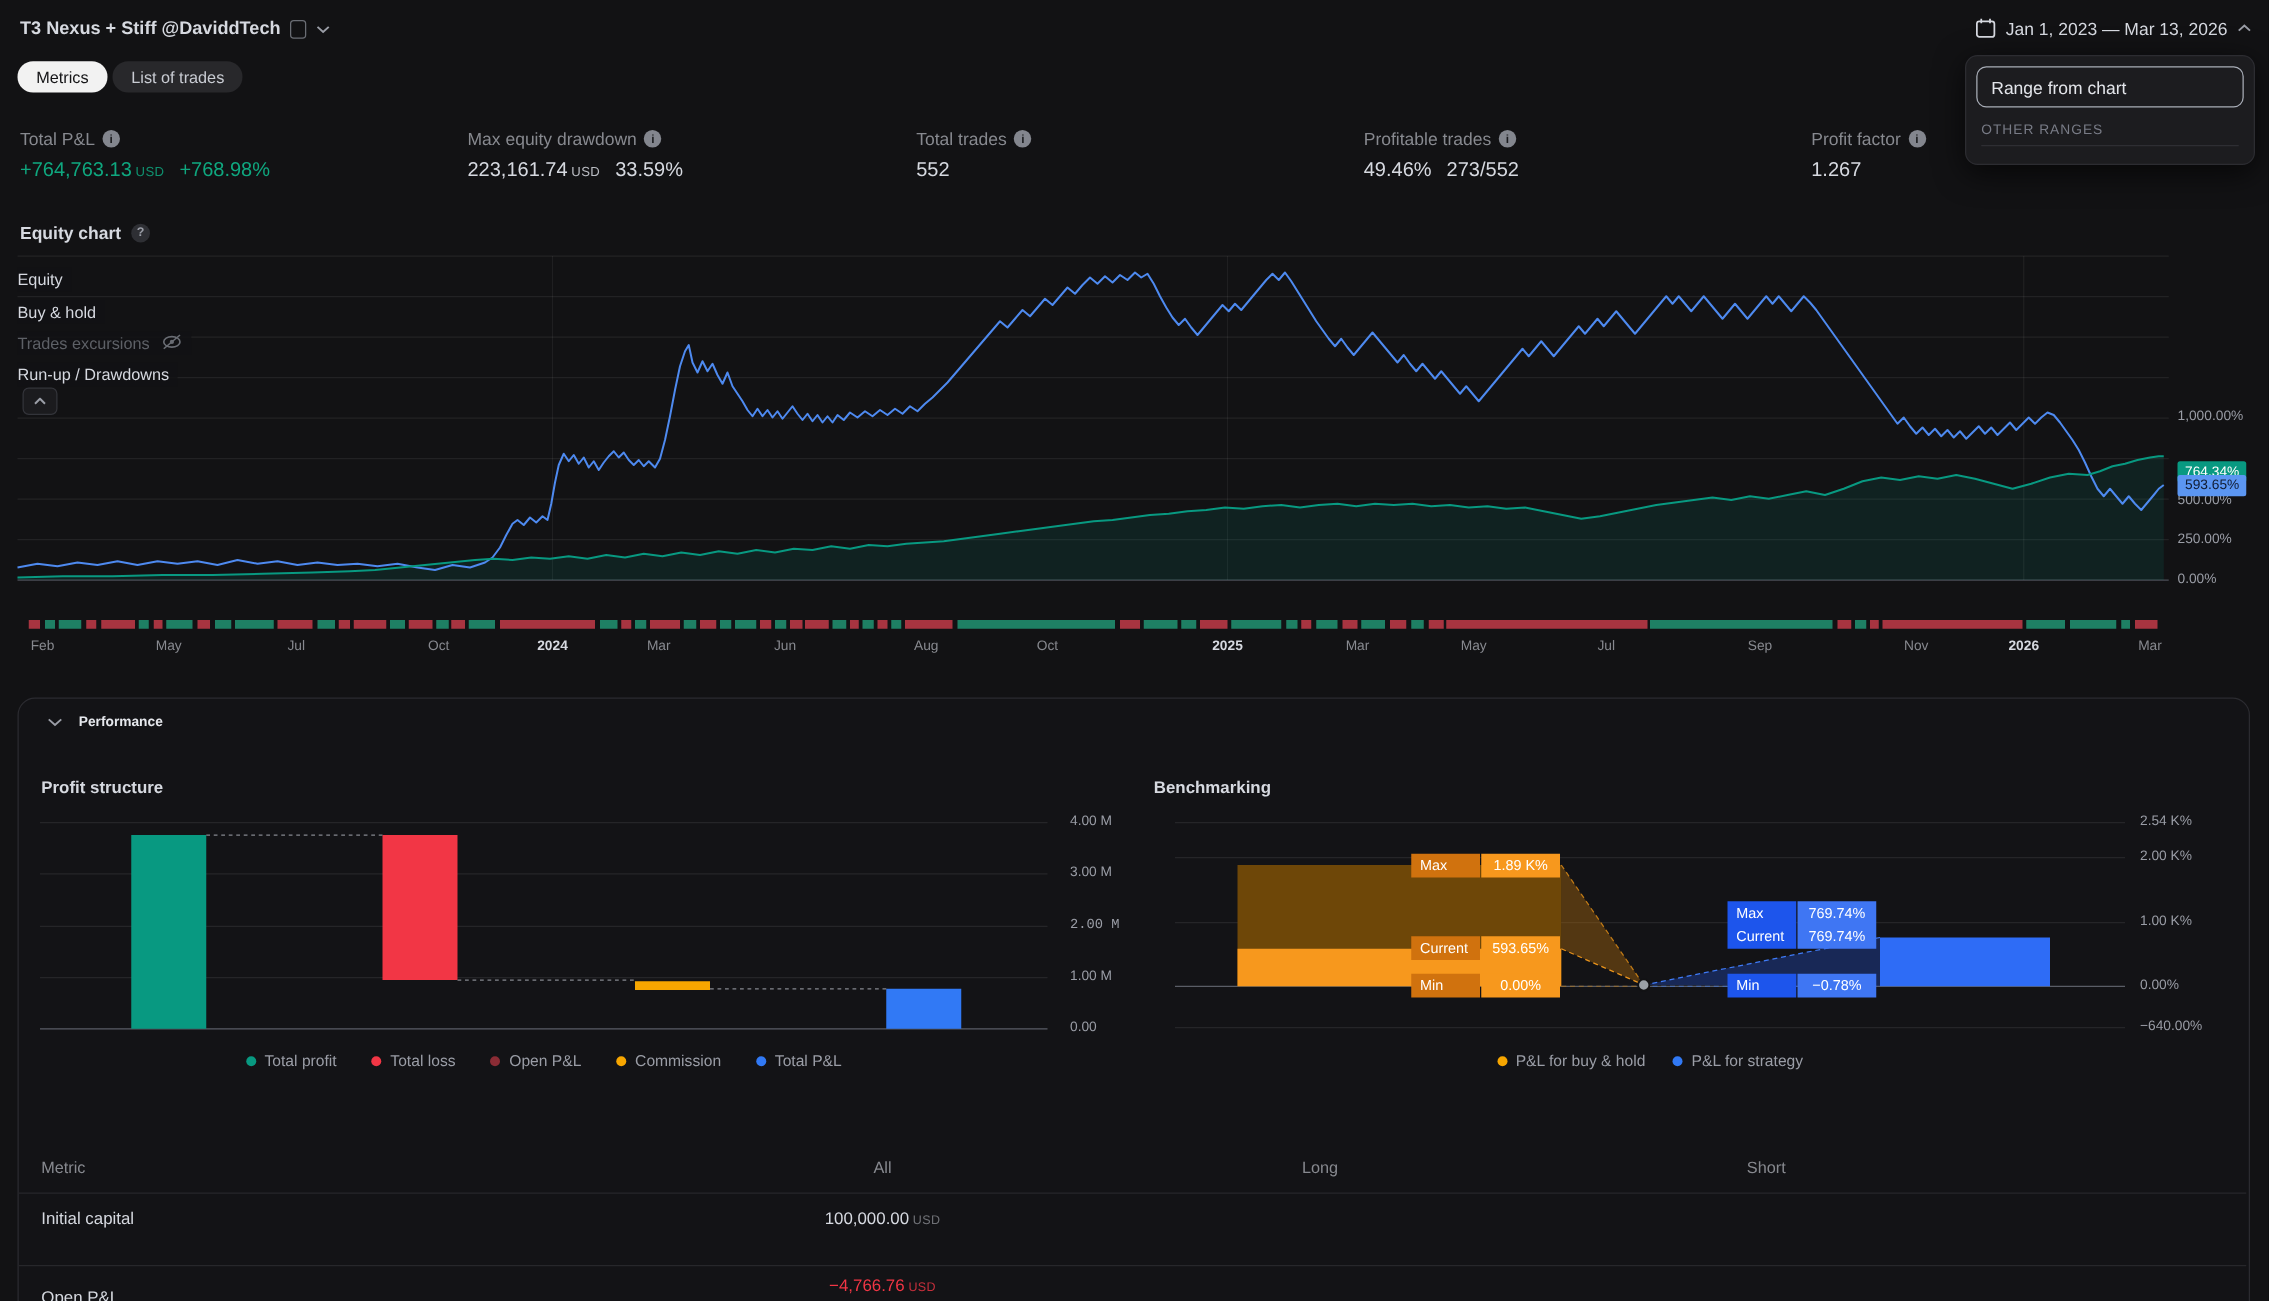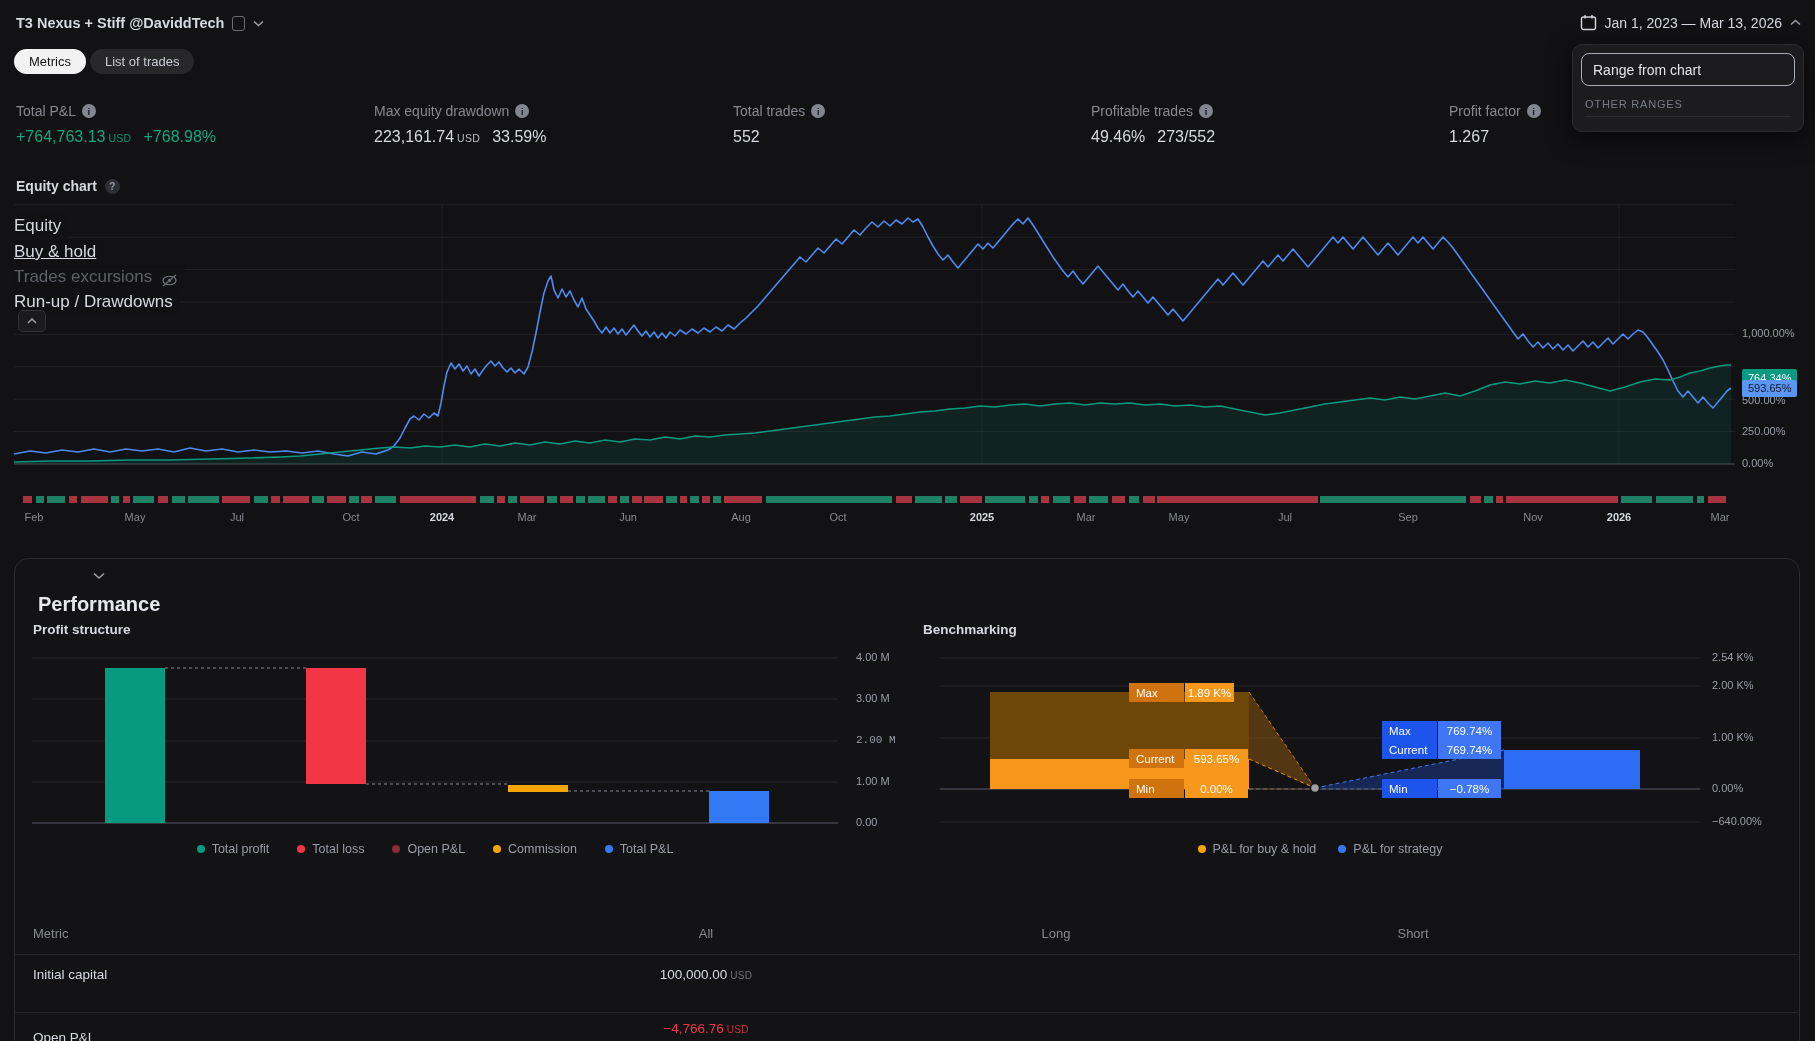--- a/index.html
+++ b/index.html
@@ -32,30 +32,30 @@
   #menu{left:1572px;top:44px;width:230px;background:#1c1c1f;border:1px solid #2c2c31;border-radius:10px;
         box-shadow:0 6px 24px rgba(0,0,0,.65);z-index:40;padding-bottom:8px;}
   #menu .sel{margin:8px;height:31px;border:1px solid #a8adb7;border-radius:8px;display:flex;align-items:center;
              padding:0 11px;font-size:14px;color:#e3e5ea;}
   #menu .section{margin:12px 12px 4px;font-size:11px;letter-spacing:.8px;color:#787b86;}
   .menu-item{height:32px;display:flex;align-items:center;padding:0 12px;font-size:14px;color:#d6d9e0;}
   #menu hr{border:none;border-top:1px solid #2e2e33;margin:6px 12px;}
   #menu .custom{height:34px;display:flex;align-items:center;gap:9px;padding:0 12px;font-size:14px;}
   
   #eq-title{left:16px;top:178px;font-size:14px;font-weight:bold;display:flex;align-items:center;gap:8px;}
-  .eq-leg{position:absolute;left:14px;background:rgba(18,18,20,.85);padding:2px 7px 2px 0;font-size:17px;display:flex;align-items:flex-end;gap:9px;}
+  .eq-leg{position:absolute;left:14px;background:rgba(18,18,20,.85);padding:2px 7px 2px 0;font-size:13px;display:flex;align-items:flex-start;gap:9px;}
   #collapse-btn{left:18px;top:310px;width:26px;height:20px;border:1px solid #33343a;background:#1b1b1e;border-radius:5px;
                 display:flex;align-items:center;justify-content:center;}
   .ylab{position:absolute;left:1742px;font-size:11px;color:#9a9da6;}
   .badge{position:absolute;left:1742px;height:17px;border-radius:2px;font-size:11px;display:flex;align-items:center;padding:0 6px;}
   .month{position:absolute;top:511px;font-size:11px;color:#87898f;transform:translateX(-50%);}
   .month.yr{color:#d6d9e0;font-weight:bold;}
   
   #card{left:14px;top:558px;width:1784px;height:560px;border:1px solid #2b2b30;border-radius:14px;background:#131316;}
-  #perf-head{left:38px;top:572px;font-size:20px;font-weight:bold;display:flex;align-items:center;gap:13px;color:#e6e8ed;flex-direction:column;}
+  #perf-head{left:38px;top:572px;font-size:11px;font-weight:bold;display:flex;align-items:center;gap:13px;color:#e6e8ed;}
   .chart-title{position:absolute;font-size:13.5px;font-weight:bold;color:#d6d9e0;}
   .ptick{position:absolute;left:856px;font-size:11px;color:#9a9da6;}
   .btick{position:absolute;left:1712px;font-size:11px;color:#9a9da6;}
   .legend-row{position:absolute;display:flex;gap:22px;font-size:12.5px;color:#9a9da6;align-items:center;}
   .legend-row .it{display:flex;align-items:center;gap:7px;}
   .dot{width:8px;height:8px;border-radius:50%;display:inline-block;}
   .bm-lab{position:absolute;height:19px;display:flex;z-index:5;font-size:11.5px;color:#fff;}
   .bm-lab .k{display:flex;align-items:center;padding-left:7px;}
   .bm-lab .v{display:flex;align-items:center;justify-content:center;margin-left:1px;}
   
@@ -200,21 +200,21 @@
 
   <div class="abs" id="eq-title" style="z-index:3">
     <span>Equity chart</span>
     <span class="q-i">?</span>
   </div>
   <div id="eq-legend">
       <div class="eq-leg" style="top: 214px; z-index: 3;">
         <span class="" style="padding-left: 0px;">Equity</span>
       </div>
       <div class="eq-leg" style="top: 240px; z-index: 3;">
-        <span class="" style="padding-left: 0px; text-decoration: underline;">Buy &amp; hold</span>
+        <span class="" style="padding-left: 0px;">Buy &amp; hold</span>
       </div>
       <div class="eq-leg" style="top: 265px; z-index: 3;">
         <span class="dimmer" style="padding-left: 0px;">Trades excursions</span>
         <svg width="17" height="13">
           <ellipse cx="8.5" cy="6.5" rx="6.5" ry="4.2" fill="none" stroke="#6a6d74" stroke-width="1.3"></ellipse>
           <circle cx="8.5" cy="6.5" r="1.7" fill="#6a6d74"></circle>
           <line x1="2" y1="12" x2="15" y2="1" stroke="#6a6d74" stroke-width="1.3"></line>
         </svg>
       </div>
       <div class="eq-leg" style="top: 290px; z-index: 3;">
@@ -362,21 +362,21 @@
           <span>Total P&amp;L</span>
         </div>
       </div>
       <div class="btick" style="top: 651px; z-index: 2;">2.54 K%</div>
       <div class="btick" style="top: 679px; z-index: 2;">2.00 K%</div>
       <div class="btick" style="top: 731px; z-index: 2;">1.00 K%</div>
       <div class="btick" style="top: 782px; z-index: 2;">0.00%</div>
       <div class="btick" style="top: 815px; z-index: 2;">−640.00%</div>
       <div class="bm-lab" style="left: 1129px; top: 683px; width: 120px;">
         <span class="k" style="background: rgb(208, 114, 14); width: 48px;">Max</span>
-        <span class="v" style="background: rgb(247, 152, 29); width: 49px;">1.89 K%</span>
+        <span class="v" style="background: rgb(247, 152, 29); width: 63px;">1.89 K%</span>
       </div>
       <div class="bm-lab" style="left: 1129px; top: 749px; width: 120px;">
         <span class="k" style="background: rgb(208, 114, 14); width: 48px;">Current</span>
         <span class="v" style="background: rgb(247, 152, 29); width: 63px;">593.65%</span>
       </div>
       <div class="bm-lab" style="left: 1129px; top: 779px; width: 120px;">
         <span class="k" style="background: rgb(208, 114, 14); width: 48px;">Min</span>
         <span class="v" style="background: rgb(247, 152, 29); width: 63px;">0.00%</span>
       </div>
       <div class="bm-lab" style="left: 1382px; top: 721px; width: 120px;">

